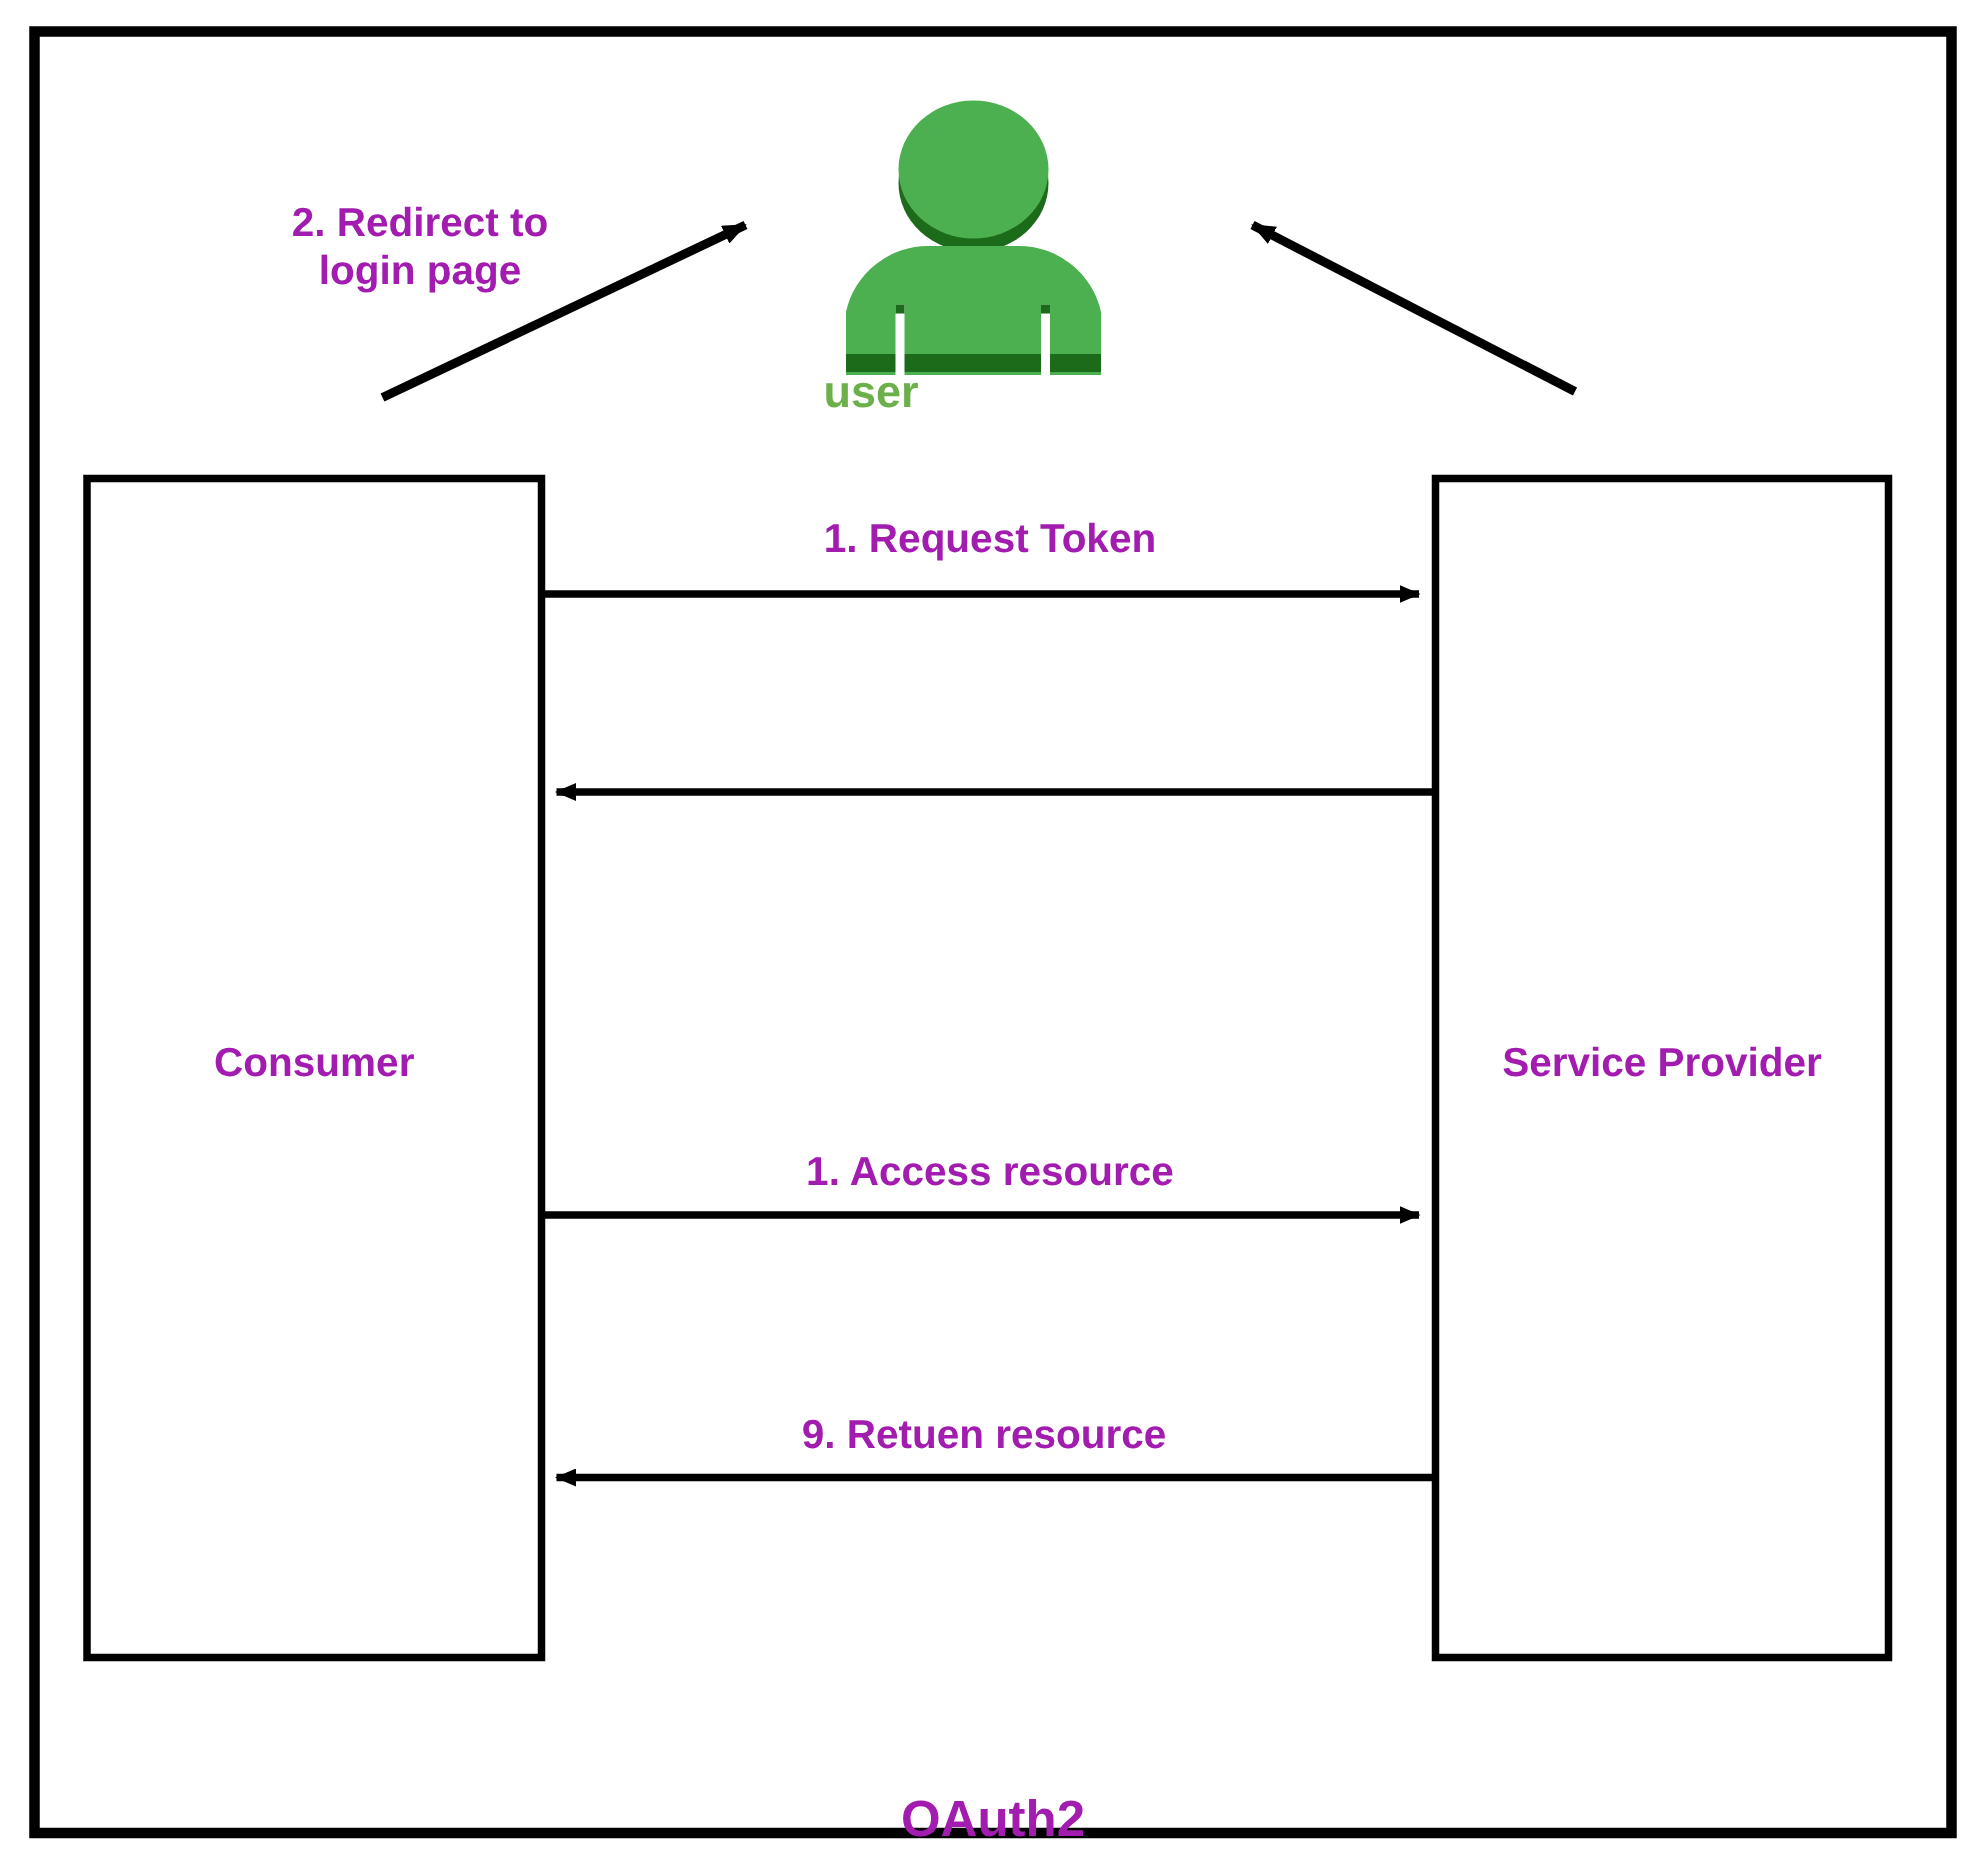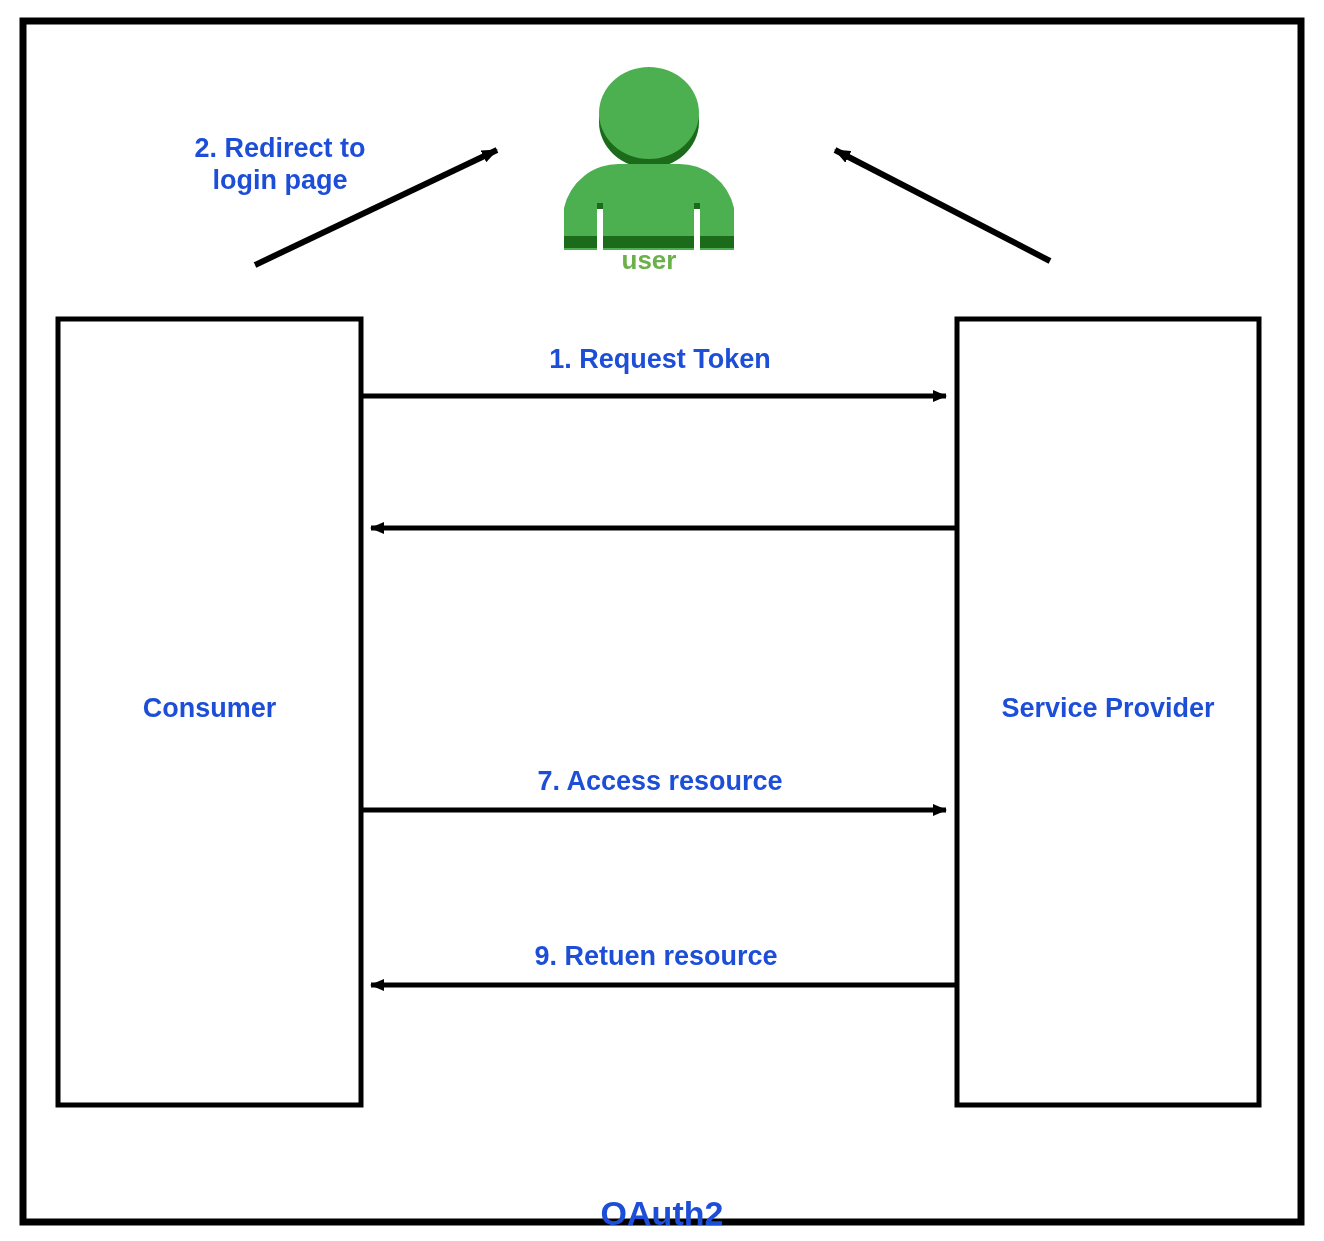--- a/index.html
+++ b/index.html
@@ -17,37 +17,36 @@
   }
   #diagram-svg {
     position: absolute;
     left: 0;
     top: 0;
     width: 1324px;
     height: 1241px;
   }
   .lbl {
     position: absolute;
-    color: #1d4ed8;
+    color: #a21caf;
     font-weight: bold;
     text-align: center;
     line-height: 1.2;
     white-space: pre-line;
     user-select: none;
   }
   .lbl-msg { font-size: 27px; }
   .lbl-diag { font-size: 27px; }
   .lbl-actor { font-size: 27px; }
   .lbl-title { font-size: 34px; margin-top: 36px; }
   .lbl-user {
     position: absolute;
     color: #6BB04A;
     font-weight: bold;
-    font-size: 26px;
-    text-align: center;
+    font-size: 30px;
   }
 </style>
 </head>
 <body>
 
 <div id="canvas">
 
   <svg id="diagram-svg" viewBox="0 0 1324 1241">
     <defs>
       <marker id="arrowRight" markerWidth="14" markerHeight="12" refX="13" refY="6" orient="auto" markerUnits="userSpaceOnUse">
@@ -96,21 +95,21 @@
 
   <div class="lbl lbl-diag" style="left:150px; top:132px; width:260px;">2. Redirect to
 login page</div>
 
 
   <div class="lbl-user" style="left:549px; top:245px; width:200px;">user</div>
 
   <div class="lbl lbl-msg" style="left:460px; top:343px; width:400px;">1. Request Token</div>
 
 
-  <div class="lbl lbl-msg" style="left:460px; top:765px; width:400px;">7. Access resource</div>
+  <div class="lbl lbl-msg" style="left:460px; top:765px; width:400px;">1. Access resource</div>
 
   <div class="lbl lbl-msg" style="left:456px; top:940px; width:400px;">9. Retuen resource</div>
 
   <div class="lbl lbl-actor" style="left:957px; top:692px; width:302px;">Service Provider</div>
 
   <div class="lbl lbl-actor" style="left:58px; top:692px; width:303px;">Consumer</div>
 
   <div class="lbl lbl-title" style="left:462px; top:1157px; width:400px;">OAuth2</div>
 
 </div>

